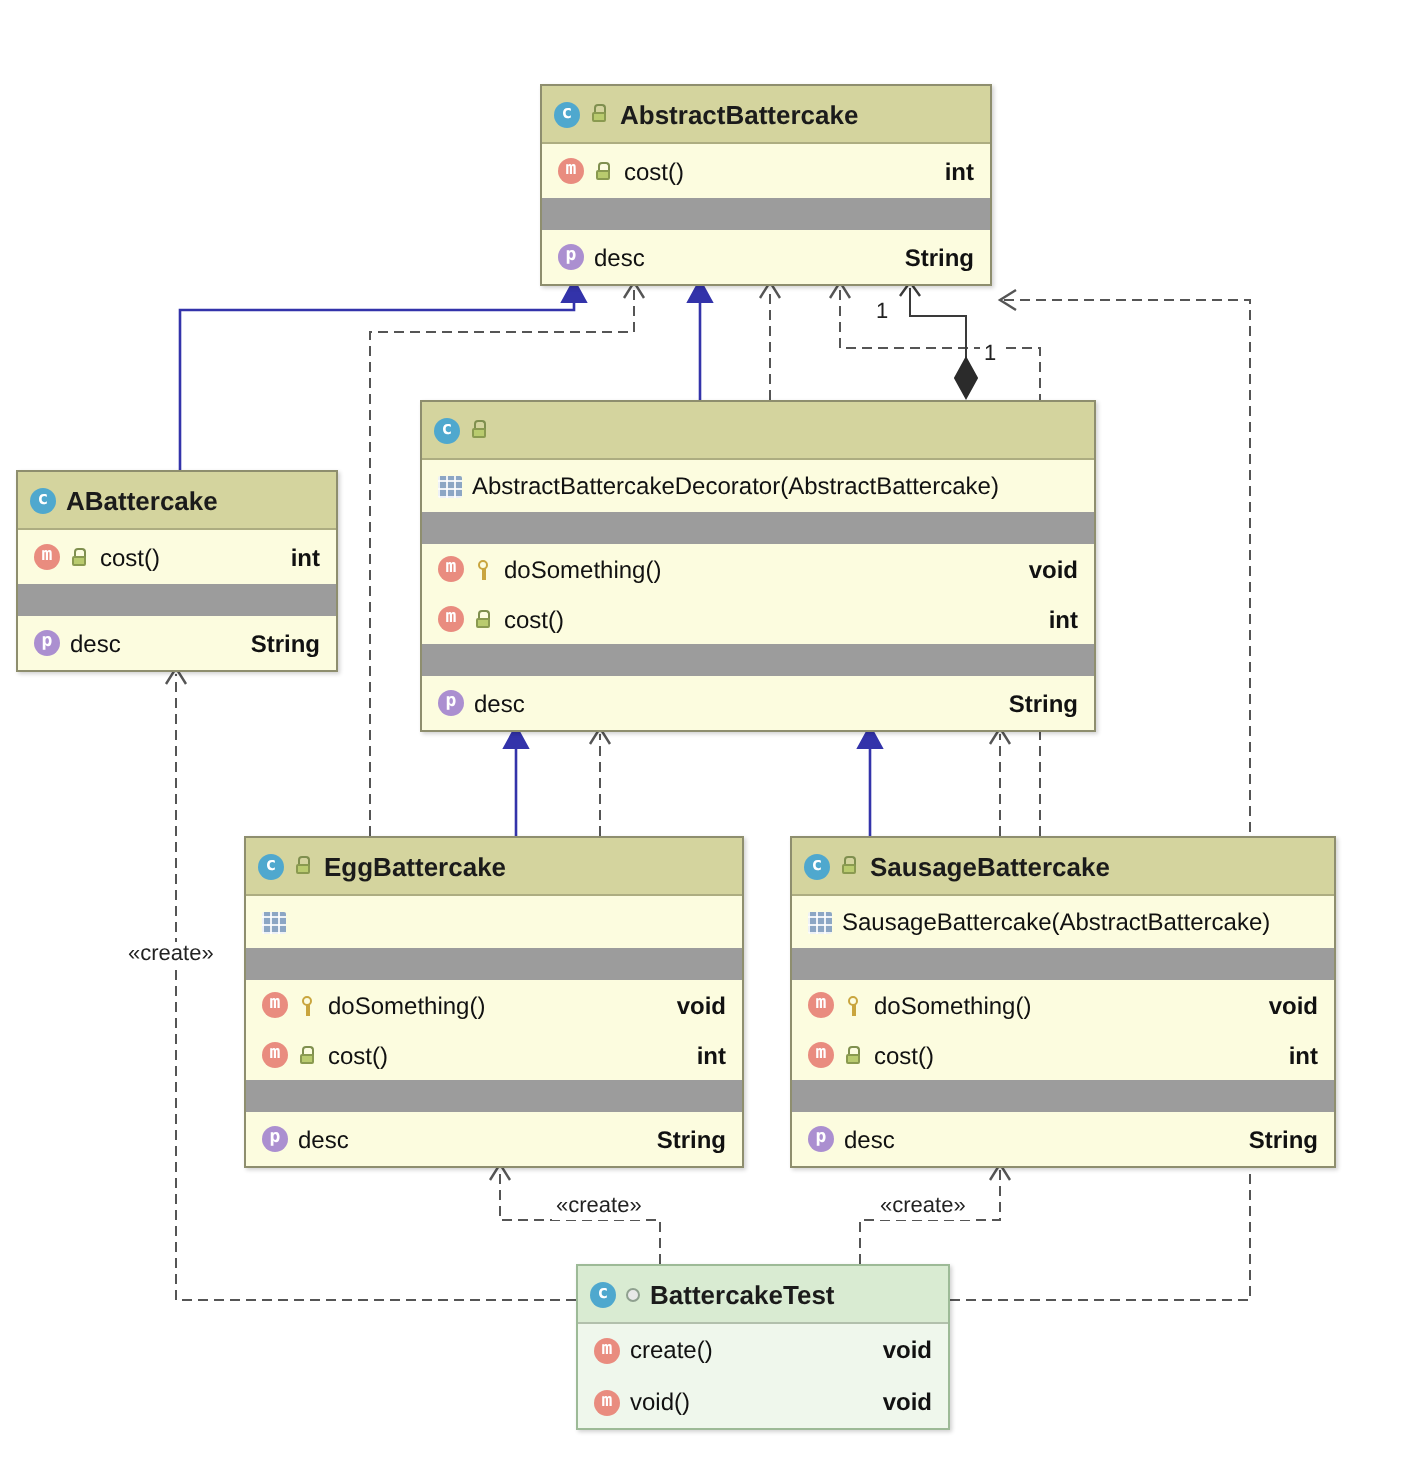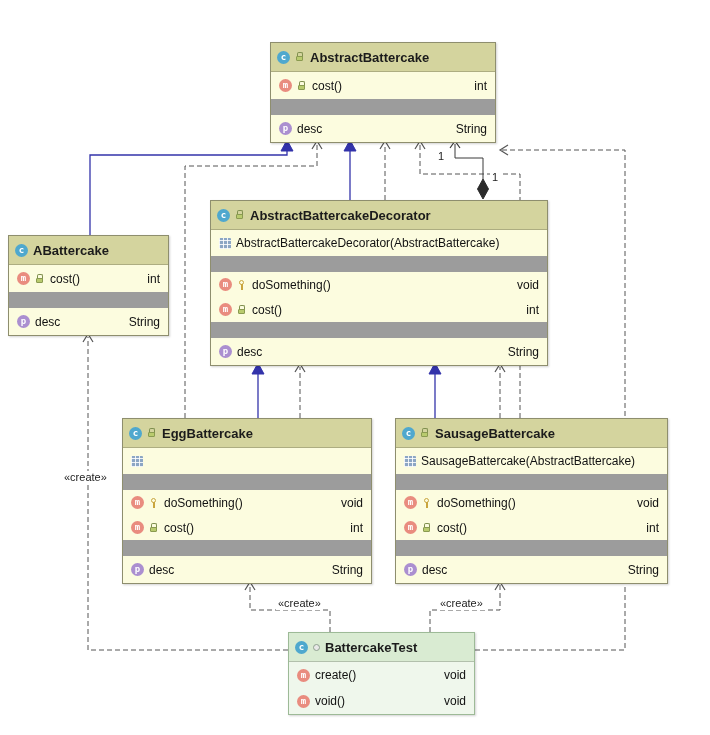--- a/index.html
+++ b/index.html
@@ -20,21 +20,21 @@
     background:#D4D49E; border-bottom:1px solid rgba(0,0,0,0.18);
     font-weight:bold; font-size:13px; color:#1b1b1b; white-space:nowrap;
   }
   .row {
     height:27px; display:flex; align-items:center; gap:5px; padding:0 8px;
     font-size:12px; color:#111; white-space:nowrap;
   }
   .row-sm   { height:25px; }
   .row-ctor { height:26px;align-items:center; }
   .sep { height:16px; background:#9C9C9C; }
-  .mtype { margin-left:auto; }
+  .mtype { margin-left:auto;font-weight:bold; }
 
   .box-test { background:#EFF7EC; border-color:#9DBA97; }
   .box-test .hdr { background:#D9EBD2; }
 
   
   .ic {
     width:13px; height:13px; border-radius:50%; color:#fff; flex:none;
     font-size:9px; font-weight:bold; line-height:13px; text-align:center;
     font-family:"DejaVu Sans Mono", monospace;
   }
@@ -192,21 +192,20 @@
       <span class="ic ic-p">p</span>
       <span>desc</span>
       <span class="mtype">String</span>
     </div>
   </div>
 
   <div class="box" style="left:210px; top:200px; width:338px;">
     <div class="hdr">
       <span class="ic ic-c">c</span>
       <span class="vis vis-lock"></span>
-      <span>AbstractBattercakeDecorator</span>
     </div>
     <div class="row row-ctor">
       <span class="ic-ctor"></span>
       <span>AbstractBattercakeDecorator(AbstractBattercake)</span>
     </div>
     <div class="sep"></div>
     <div class="row row-sm">
       <span class="ic ic-m">m</span>
       <span class="vis vis-key"></span>
       <span>doSomething()</span>

